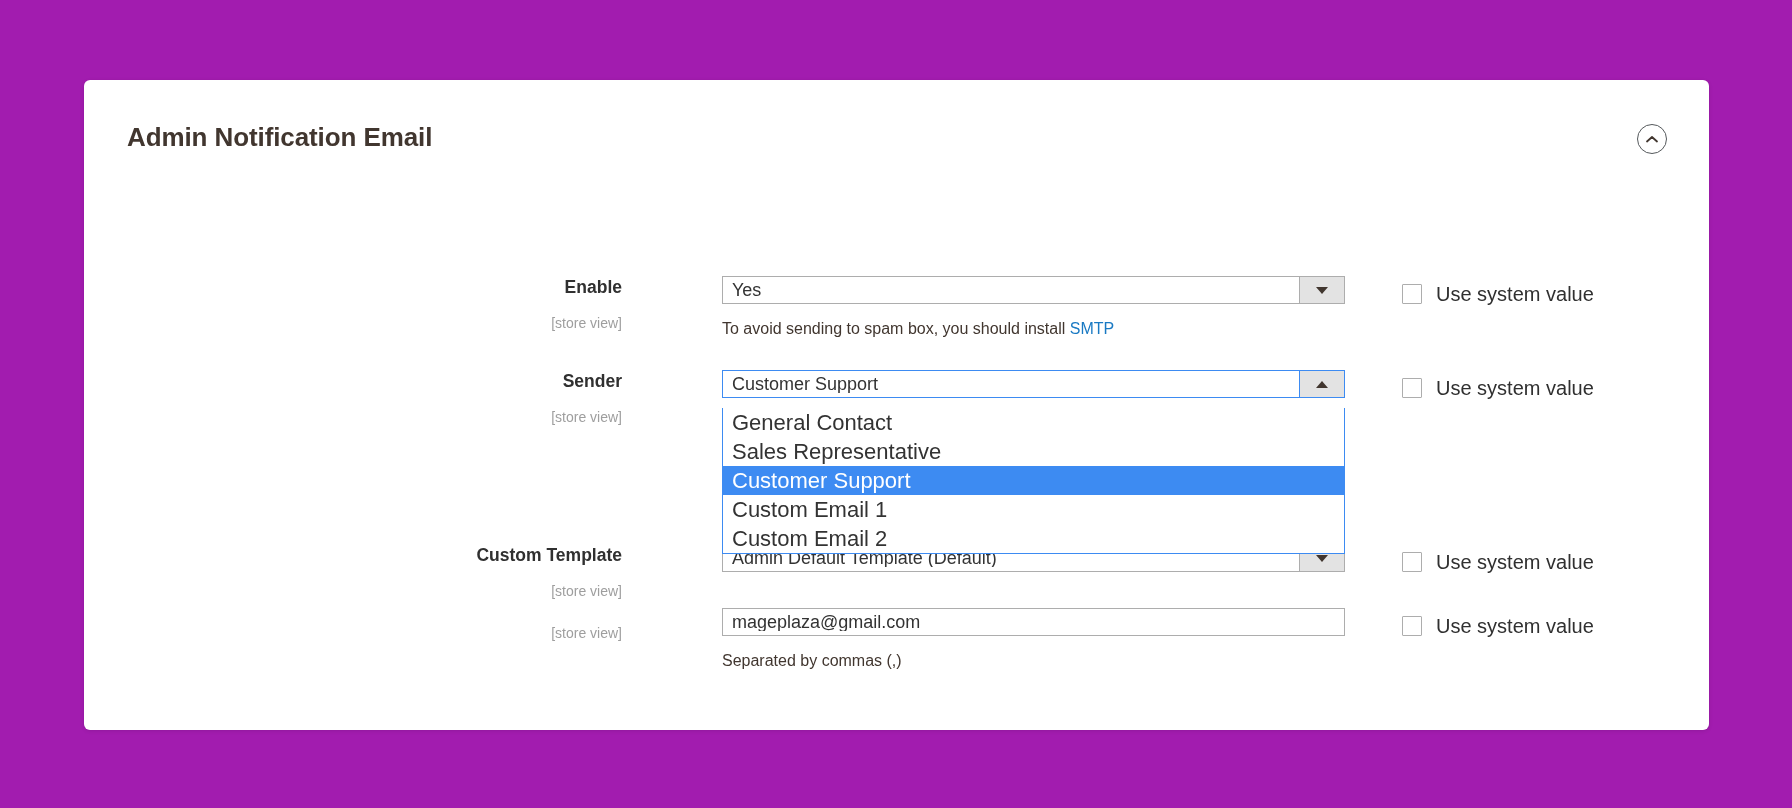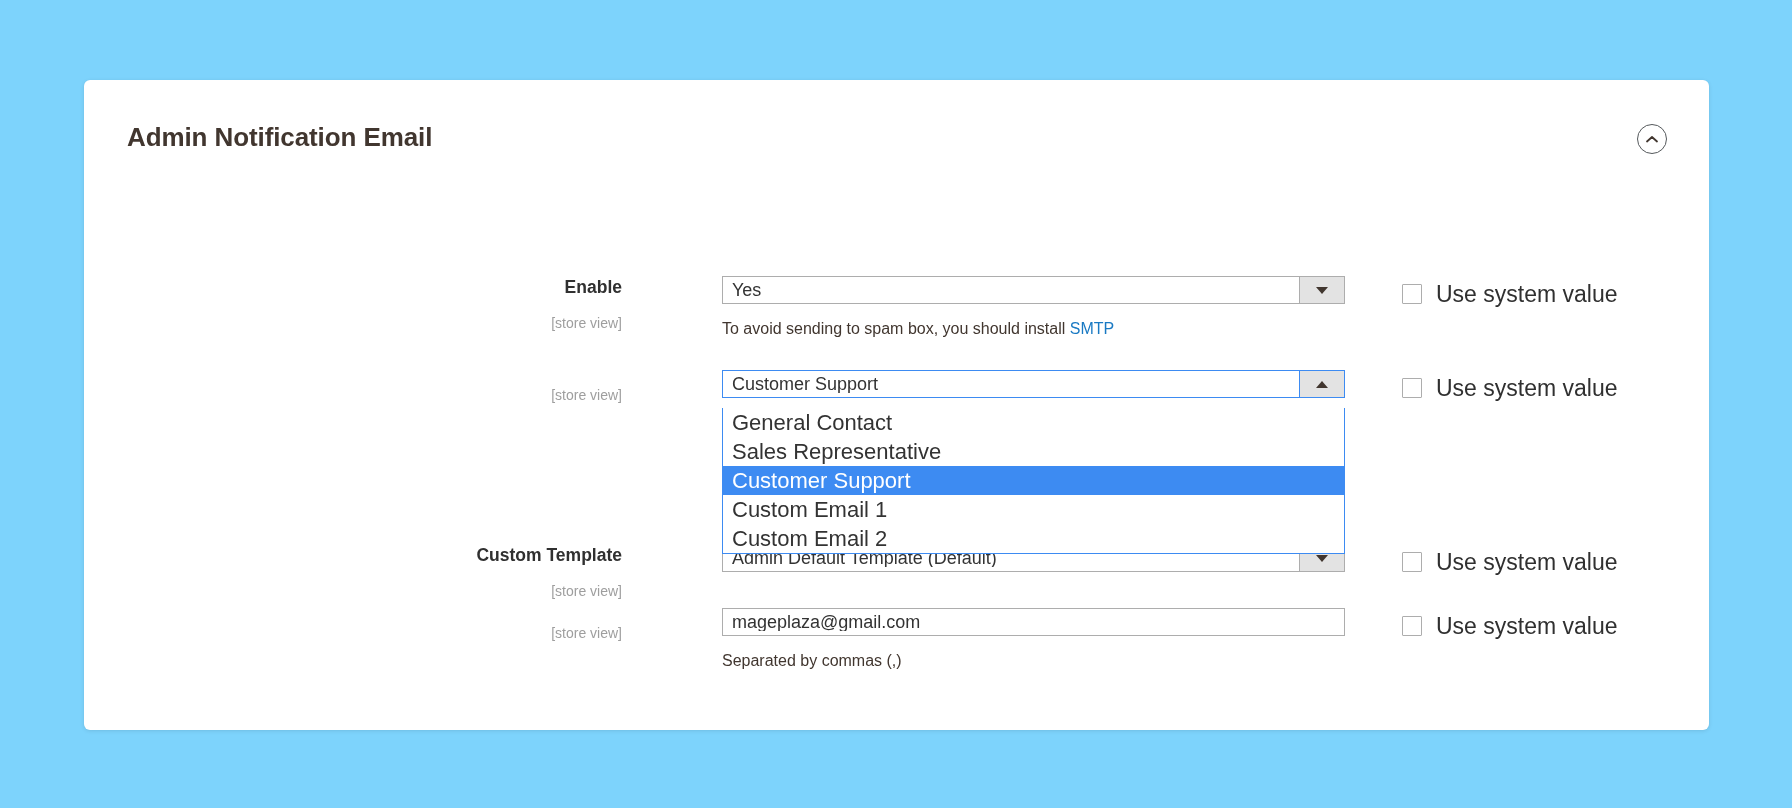--- a/index.html
+++ b/index.html
@@ -9,21 +9,21 @@
     height: 808px;
     background: #f7f7f7;
     font-family: "Liberation Sans", sans-serif;
     -webkit-font-smoothing: antialiased;
   }
 
   .page {
     position: relative;
     width: 1792px;
     height: 808px;
-    background: #7dd3fc;
+    background: #a21caf;
     overflow: hidden;
   }
 
   
   .card {
     position: absolute;
     left: 84px;
     top: 80px;
     width: 1625px;
     height: 650px;
@@ -214,21 +214,21 @@
   .checkbox {
     width: 20px;
     height: 20px;
     border: 1px solid #adadad;
     background: #ffffff;
     border-radius: 1px;
     flex: 0 0 20px;
     cursor: pointer;
   }
   .system-value-label {
-    font-size: 23px;
+    font-size: 20px;
     color: #303030;
     margin-left: 14px;
     line-height: 20px;
   }
 </style>
 </head>
 <body>
 
 <div class="page">
 
@@ -262,20 +262,21 @@
           </div>
         </div>
         <div class="system-value">
           <span class="checkbox"></span>
           <span class="system-value-label">Use system value</span>
         </div>
       </div>
 
       <div class="field-row" style="top:180px;">
         <div class="label-col">
+          <span class="field-label">Sender</span>
           <span class="field-scope">[store view]</span>
         </div>
         <div class="control-col">
           <div class="select-box open">
             <span class="input-value">Customer Support</span>
             <span class="select-toggle">
               <span class="caret caret-up"></span>
             </span>
           </div>
           <div class="dropdown-list">

